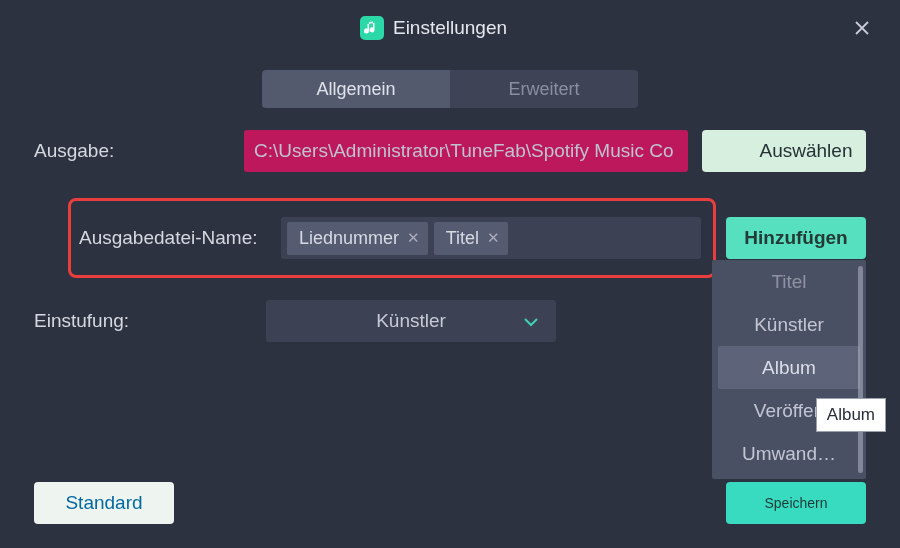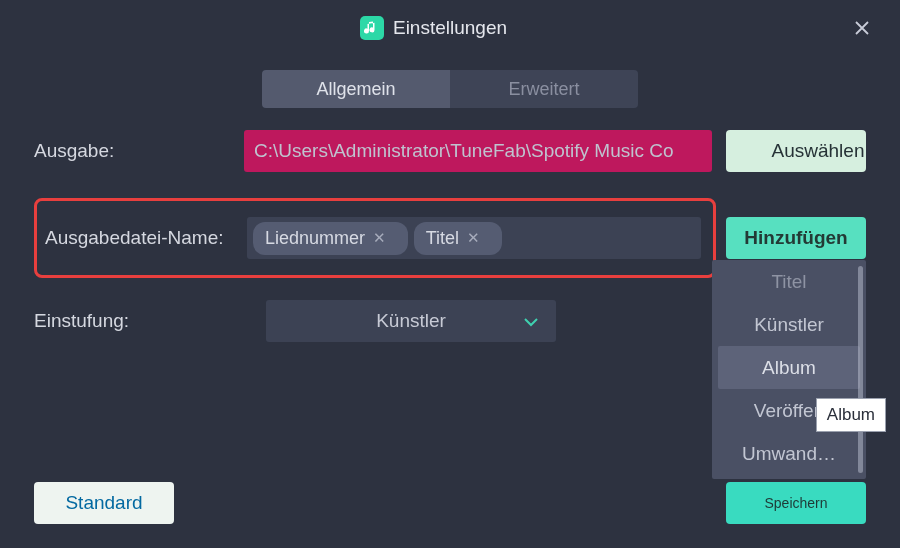--- a/index.html
+++ b/index.html
@@ -11,25 +11,25 @@
   .tabs { display: flex; justify-content: center; margin-top: 14px; }
   .tabs-inner { display: flex; border-radius: 4px; overflow: hidden; }
   .tab { width: 188px; height: 38px; display: flex; align-items: center; justify-content: center; font-size: 18px; cursor: pointer; }
   .tab.active { background: #545a6e; color: #dfe2ea; }
   .tab.inactive { background: #3e4456; color: #8a8fa0; }
   .content { padding: 22px 34px 0 34px; }
   .row { display: flex; align-items: center; margin-bottom: 26px; }
   .label { width: 210px; color: #d5d8e0; font-size: 19px; }
   .output-path { flex: 1; height: 42px; background: #be185d; color: #bfc3cf; display: flex; align-items: center; padding-left: 10px; font-size: 19px; border-radius: 3px; overflow: hidden; white-space: nowrap; }
   .btn { height: 42px; display: flex; align-items: center; justify-content: center; font-size: 19px; border-radius: 4px; cursor: pointer; margin-left: 14px; }
-  .btn-pick { width: 140px; background: #d6efdf; color: #263236; padding-left: 44px; }
+  .btn-pick { width: 164px; background: #d6efdf; color: #263236; padding-left: 44px; }
   .btn-add { width: 140px; background: #57e0c0; color: #233a35; }
   .highlight-wrap { border: 3px solid #e83f3e; border-radius: 8px; padding: 16px 12px 16px 8px; display: flex; align-items: center; margin-right: -4px; }
   .tag-field { flex: 1; height: 42px; background: #3c4254; border-radius: 3px; display: flex; align-items: center; padding: 0 6px; gap: 6px; }
-  .tag { background: #555c72; color: #d7dae3; font-size: 18px; padding: 6px 22px 6px 12px; border-radius: 12px; display: flex; align-items: center; gap: 8px; }
+  .tag { background: #555c72; color: #d7dae3; font-size: 18px; padding: 6px 8px 6px 12px; border-radius: 2px; display: flex; align-items: center; gap: 8px; }
   .tag .x { font-size: 15px; color: #a7acbc; cursor: pointer; }
   .select { width: 290px; height: 42px; background: #3c4254; border-radius: 3px; display: flex; align-items: center; justify-content: center; color: #c7cad5; font-size: 19px; position: relative; cursor: pointer; }
   .select .chevron { position: absolute; right: 18px; color: #3fd1b0; }
   .dropdown { position: absolute; right: 34px; top: 260px; width: 154px; background: #4a5064; border-radius: 2px; padding-bottom: 4px; }
   .dditem { height: 43px; display: flex; align-items: center; justify-content: center; color: #c2c6d2; font-size: 19px; cursor: pointer; }
   .dditem.dim { color: #8e93a3; }
   .dditem.sel { background: #5d6379; color: #dcdfe7; margin: 0 6px; border-radius: 2px; }
   .tooltip { position: absolute; right: 14px; top: 398px; background: #ffffff; color: #2a2f3a; font-size: 17px; padding: 6px 10px; border: 1px solid #9aa0ae; }
   .footer { position: absolute; bottom: 24px; left: 34px; right: 34px; display: flex; justify-content: space-between; }
   .btn-default { width: 140px; height: 42px; background: #eef4f0; color: #0369a1; border-radius: 4px; display:flex; align-items:center; justify-content:center; font-size:19px; cursor:pointer; }
@@ -62,21 +62,21 @@
 
 <div class="content">
 
   <div class="row">
     <div class="label">Ausgabe:</div>
     <div class="output-path">C:\Users\Administrator\TuneFab\Spotify Music Co</div>
     <div class="btn btn-pick">Auswählen</div>
   </div>
 
   <div class="row" style="margin-bottom:22px; align-items:stretch;">
-    <div class="highlight-wrap" style="flex:1;">
+    <div class="highlight-wrap" style="flex:1;margin-left:34px;">
       <div class="label" style="width:202px;">Ausgabedatei-Name:</div>
       <div class="tag-field">
         <span class="tag">
           <span>Liednummer</span>
           <span class="x">✕</span>
         </span>
         <span class="tag">
           <span>Titel</span>
           <span class="x">✕</span>
         </span>

